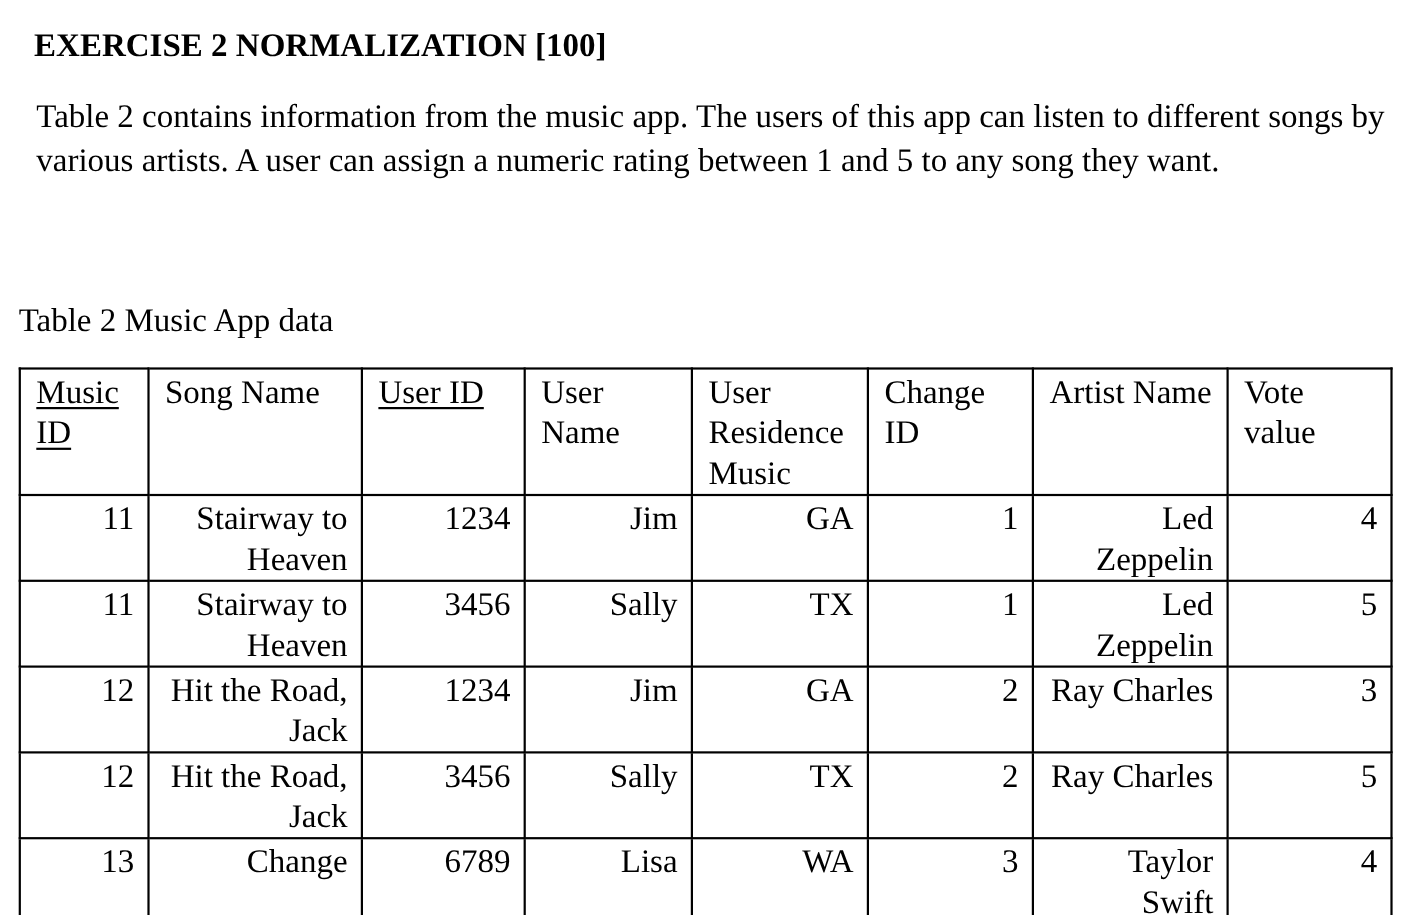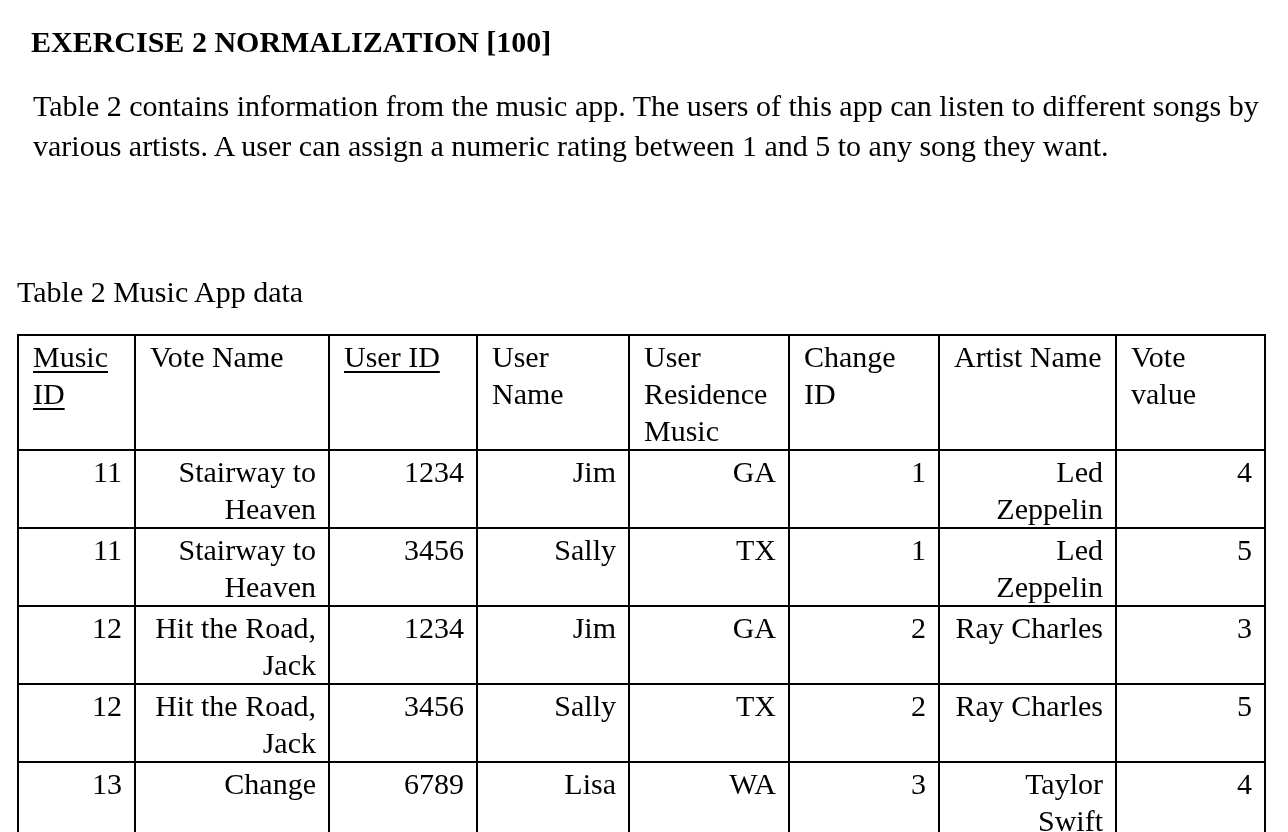--- a/index.html
+++ b/index.html
@@ -55,21 +55,21 @@
       <col class="c3">
       <col class="c4">
     <col class="c5">
       <col class="c6">
       <col class="c7">
       <col class="c8">
   </colgroup>
   <thead>
     <tr>
       <th><span class="ul">Music ID</span></th>
-      <th><span>Vote Name</span></th>
+      <th><span>Song Name</span></th>
       <th><span class="ul">User ID</span></th>
       <th><span>User Name</span></th>
       <th><span>User Residence Music</span></th>
       <th><span>Change ID</span></th>
       <th><span>Artist Name</span></th>
       <th><span>Vote value</span></th>
     </tr>
   </thead>
   <tbody>
     <tr>

